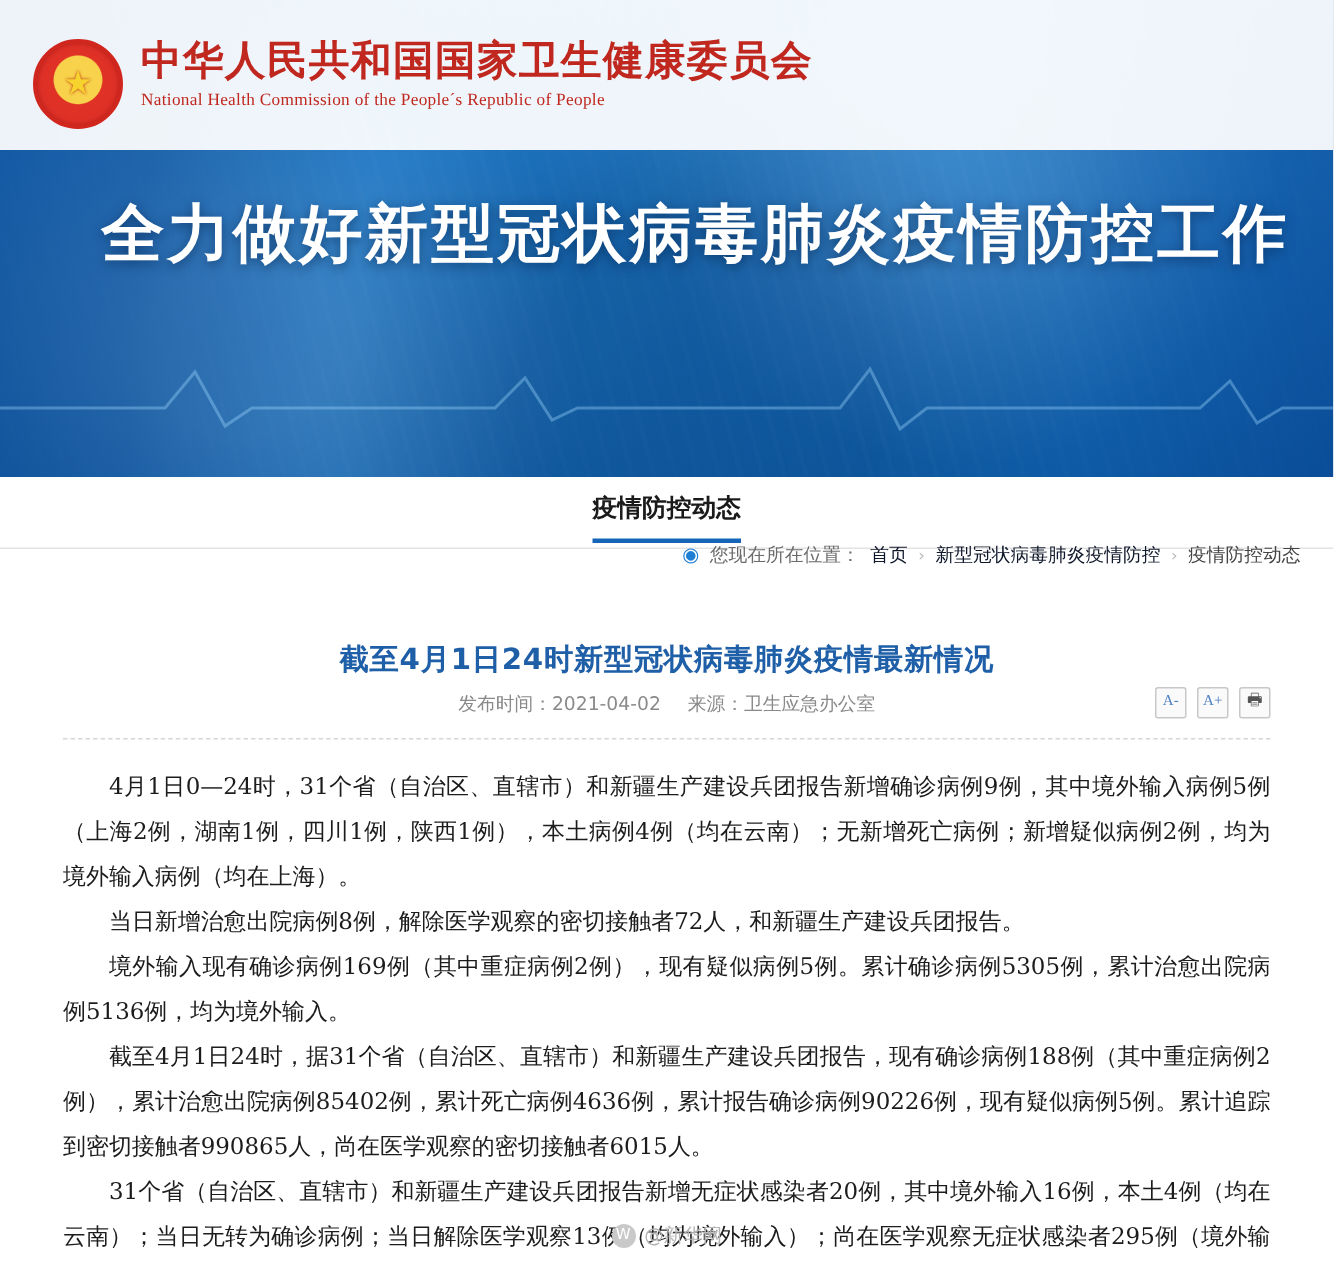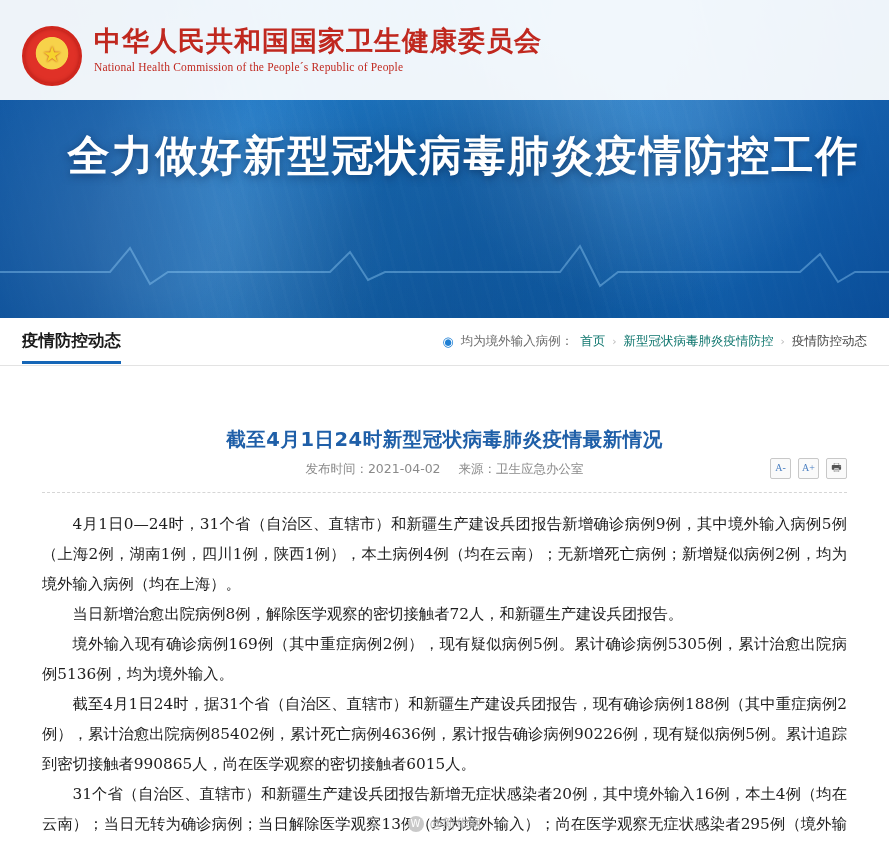--- a/index.html
+++ b/index.html
@@ -119,20 +119,21 @@
 
   
   .crumb-bar {
     position: relative;
     height: 47px;
     border-bottom: 1px solid #e3e3e3;
     display: flex;
     align-items: center;
     padding: 0 22px;
     background: #fff;
+    flex-direction: column;
   }
   .section-title {
     font-family: "DejaVu Sans", "Liberation Sans", sans-serif;
     font-size: 16.5px;
     font-weight: bold;
     color: #1a1a1a;
     border-bottom: 3px solid #1566b7;
     padding-bottom: 9px;
     margin-top: 10px;
   }
@@ -140,21 +141,21 @@
     margin-left: auto;
     display: flex;
     align-items: center;
     gap: 7px;
     font-size: 12.5px;
     color: #6b6b6b;
     font-family: "DejaVu Sans", "Liberation Sans", sans-serif;
   }
   .pin-icon { color: #1e7fd4; font-size: 13px; }
   .crumb-sep { color: #b9b9b9; font-size: 11px; }
-  .crumb a { color: #0f766e; text-decoration: none; }
+  .crumb a { color: #0f172a; text-decoration: none; }
   .crumb .current { color: #444; }
 
   
   .article {
     padding: 26px 42px 0 42px;
   }
   .article-title {
     text-align: center;
     font-family: "DejaVu Sans", "Liberation Sans", sans-serif;
     font-size: 19.5px;
@@ -252,21 +253,21 @@
         <div class="org-en">National Health Commission of the People´s Republic of People</div>
       </div>
     </div>
     <div class="banner-title">全力做好新型冠状病毒肺炎疫情防控工作</div>
   </div>
 
   <div class="crumb-bar">
     <div class="section-title">疫情防控动态</div>
     <div class="crumb">
       <span class="pin-icon">◉</span>
-      <span>均为境外输入病例：</span>
+      <span>您现在所在位置：</span>
       <a href="#">首页</a>
       <span class="crumb-sep">›</span>
       <a href="#">新型冠状病毒肺炎疫情防控</a>
       <span class="crumb-sep">›</span>
       <span class="current">疫情防控动态</span>
     </div>
   </div>
 
   <div class="article">
     <div class="article-title">截至4月1日24时新型冠状病毒肺炎疫情最新情况</div>

